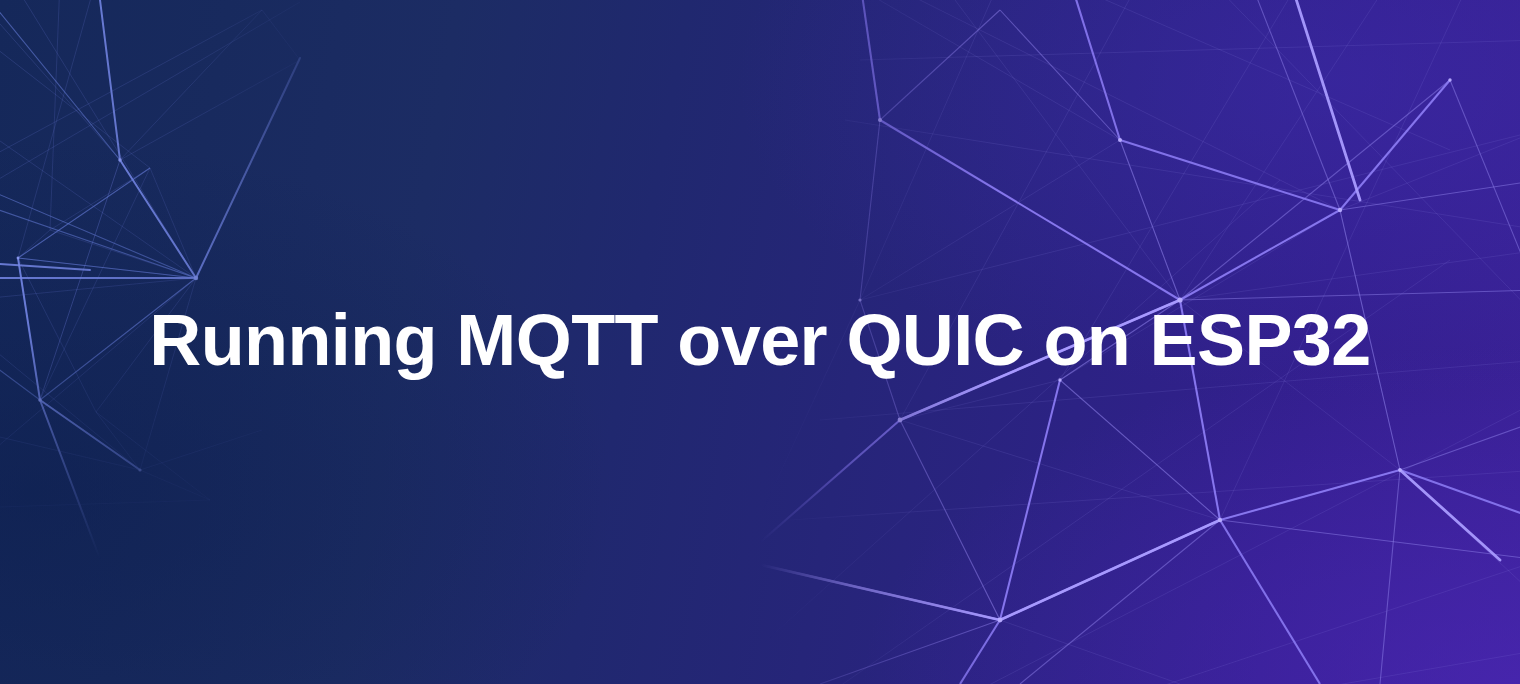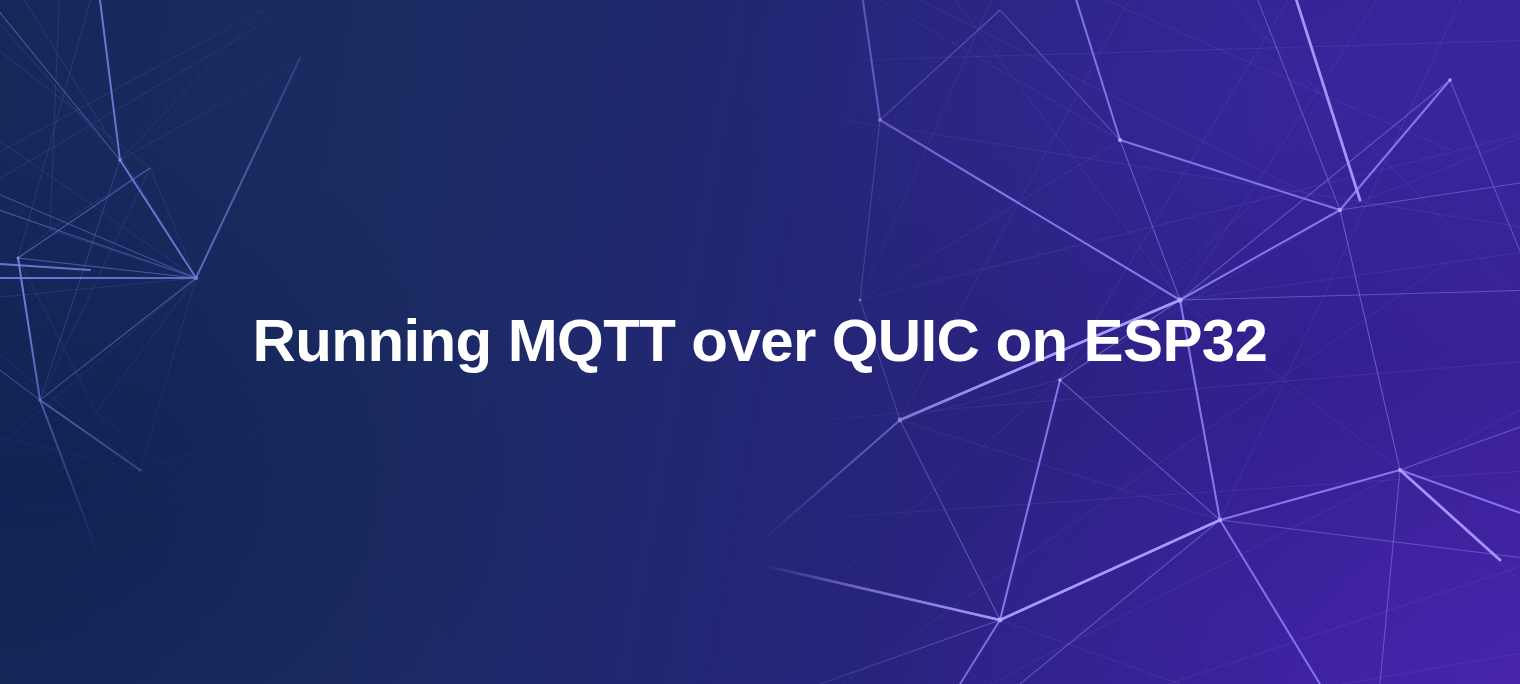--- a/index.html
+++ b/index.html
@@ -62,21 +62,21 @@
     width: 1520px;
     height: 684px;
     display: flex;
     align-items: center;
     justify-content: center;
     pointer-events: none;
   }
   .hero-title {
     margin: 1px;
     font-family: "Liberation Sans", sans-serif;
-    font-size: 60px;
+    font-size: 72px;
     font-weight: 700;
     letter-spacing: -0.6px;
     color: #ffffff;
     line-height: 1.1;
     text-align: center;
     white-space: nowrap;
     transform: translateY(-1px);
   }
 </style>
 </head>

